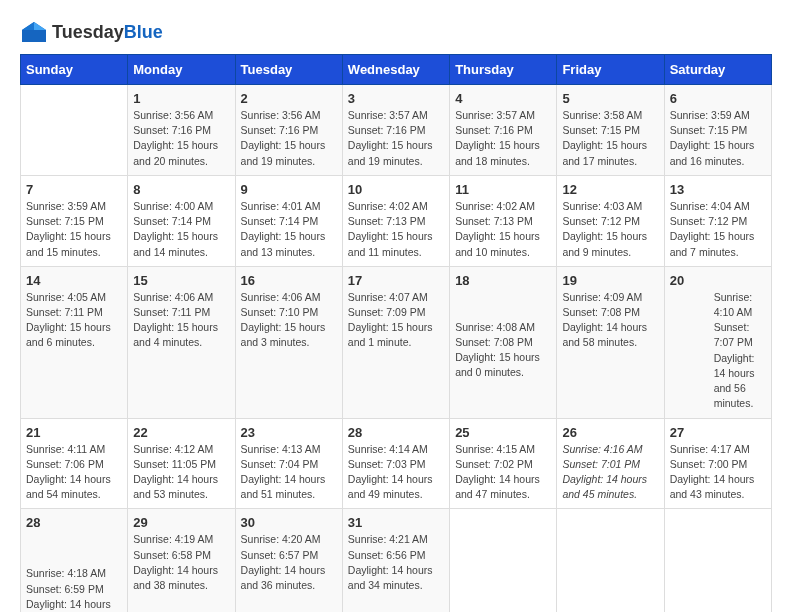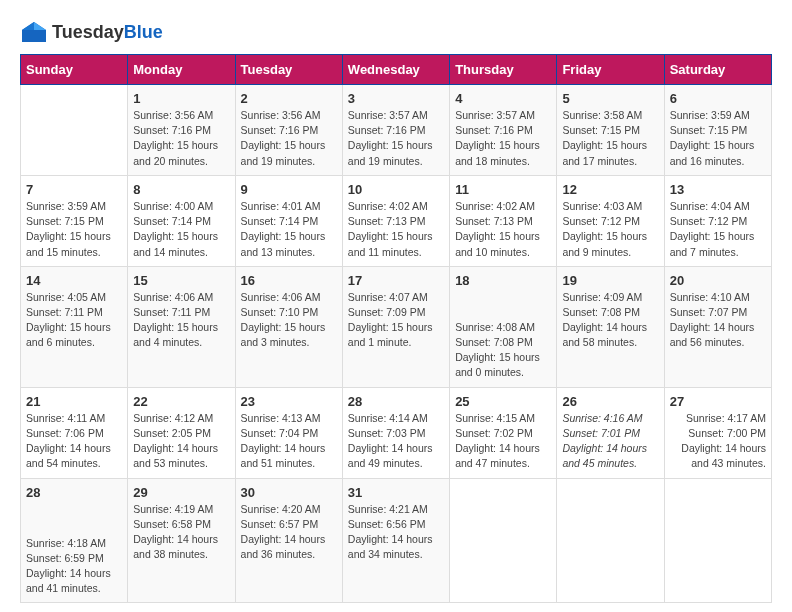--- a/index.html
+++ b/index.html
@@ -46,21 +46,21 @@
     }
     .location-title {
       font-size: 16px;
       color: #555;
     }
     table {
       width: 100%;
       border-collapse: collapse;
     }
     thead tr {
-      background-color: #be185d;
+      background-color: #1d4ed8;
       color: #fff;
     }
     thead th {
       padding: 7px 5px;
       text-align: left;
       font-size: 13px;
       font-weight: bold;
       border: 1px solid #0d47a1;
     }
     tbody tr {
@@ -260,38 +260,38 @@
         </td>
         <td>
           <span class="day-number">19</span>
           <div class="day-content" style="white-space: pre-line;">Sunrise: 4:09 AM
 Sunset: 7:08 PM
 Daylight: 14 hours
 and 58 minutes.</div>
         </td>
         <td>
           <span class="day-number">20</span>
-          <div class="day-content" style="white-space: pre-line;">Sunrise: 4:10 AM
+          <div class="day-content" style="white-space: pre-line; margin-left: 44px;">Sunrise: 4:10 AM
 Sunset: 7:07 PM
 Daylight: 14 hours
 and 56 minutes.</div>
         </td>
       </tr>
       <tr>
         <td>
           <span class="day-number">21</span>
           <div class="day-content" style="white-space: pre-line;">Sunrise: 4:11 AM
 Sunset: 7:06 PM
 Daylight: 14 hours
 and 54 minutes.</div>
         </td>
         <td>
           <span class="day-number">22</span>
           <div class="day-content" style="white-space: pre-line;">Sunrise: 4:12 AM
-Sunset: 2:05 PM
+Sunset: 11:05 PM
 Daylight: 14 hours
 and 53 minutes.</div>
         </td>
         <td>
           <span class="day-number">23</span>
           <div class="day-content" style="white-space: pre-line;">Sunrise: 4:13 AM
 Sunset: 7:04 PM
 Daylight: 14 hours
 and 51 minutes.</div>
         </td>
@@ -311,21 +311,21 @@
         </td>
         <td>
           <span class="day-number">26</span>
           <div class="day-content" style="white-space: pre-line; font-style: italic;">Sunrise: 4:16 AM
 Sunset: 7:01 PM
 Daylight: 14 hours
 and 45 minutes.</div>
         </td>
         <td>
           <span class="day-number">27</span>
-          <div class="day-content" style="white-space: pre-line; text-align: right;">Sunrise: 4:17 AM
+          <div class="day-content" style="white-space: pre-line;">Sunrise: 4:17 AM
 Sunset: 7:00 PM
 Daylight: 14 hours
 and 43 minutes.</div>
         </td>
       </tr>
       <tr>
         <td>
           <span class="day-number">28</span>
           <div class="day-content" style="white-space: pre-line; margin-top: 36px;">Sunrise: 4:18 AM
 Sunset: 6:59 PM

